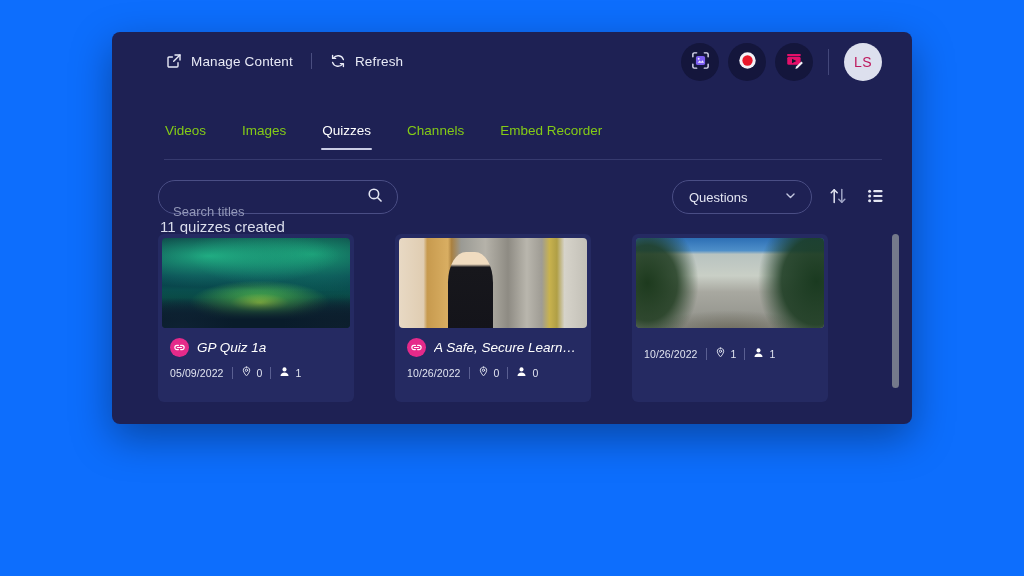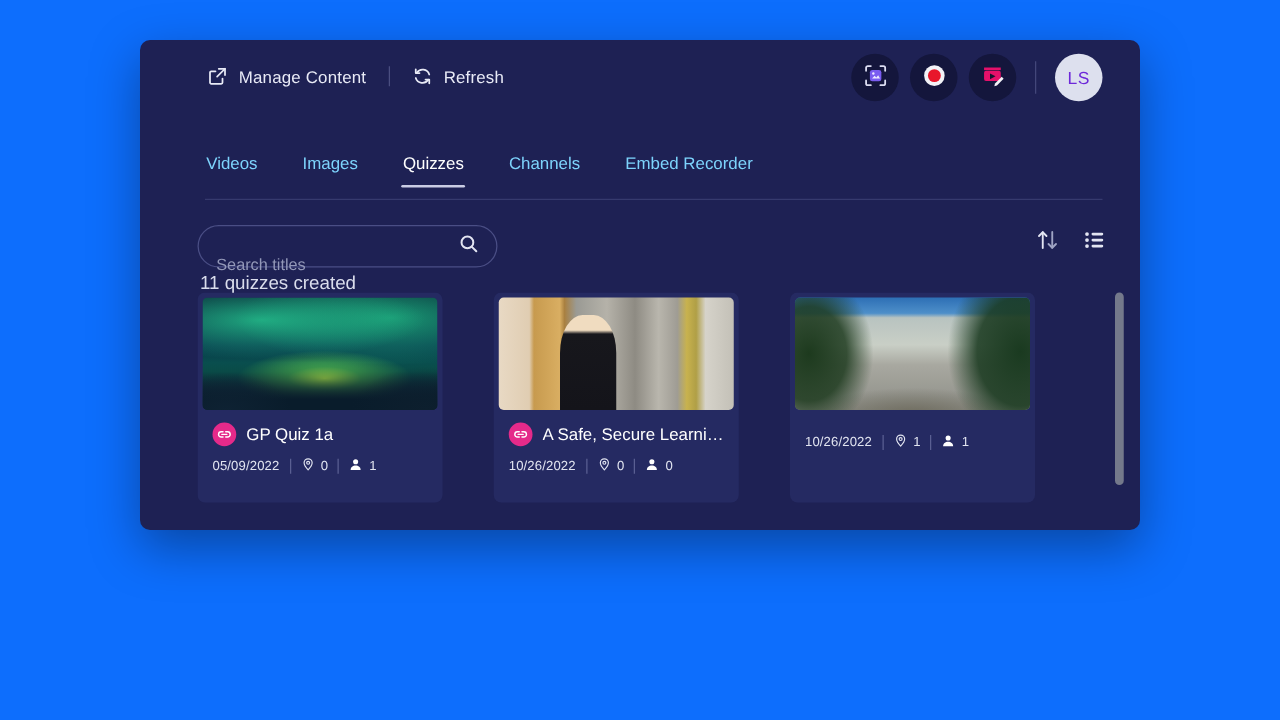--- a/index.html
+++ b/index.html
@@ -50,33 +50,33 @@
   }
   .circle-btn {
     width: 38px; height: 38px; border-radius: 50%;
     background: #14163C;
     display: flex; align-items: center; justify-content: center;
     cursor: pointer; border: none;
   }
   .vsep { width: 1px; height: 26px; background: #43477A; margin: 0 6px; }
   #avatar {
     width: 38px; height: 38px; border-radius: 50%;
-    background: #DDE0EE; color: #6d28d9;
+    background: #DDE0EE; color: #be185d;
     display: flex; align-items: center; justify-content: center;
     font-size: 14px; letter-spacing: .4px; cursor: pointer;
   }
 
   
   #tabs {
     position: absolute; left: 52px; top: 88px; right: 30px; height: 40px;
     display: flex; align-items: flex-start; gap: 34px;
     border-bottom: 1px solid #363A6E;
   }
   .tab {
-    color: #7dd3fc; font-size: 13.5px; padding: 3px 1px 11px 1px;
+    color: #84cc16; font-size: 13.5px; padding: 3px 1px 11px 1px;
     cursor: pointer; position: relative; background: none; border: none;
     font-family: inherit;
   }
   .tab.active { color: #FFFFFF; }
   .tab.active::after {
     content: ""; position: absolute; left: 0; right: 0; bottom: -1px;
     height: 2.5px; background: #C9CCE4; border-radius: 2px;
   }
 
   
@@ -135,21 +135,21 @@
   .card-title-row { display: flex; align-items: center; gap: 8px; }
   .quiz-badge {
     width: 19px; height: 19px; border-radius: 50%;
     flex: 0 0 19px;
     display: flex; align-items: center; justify-content: center;
   }
   .quiz-badge.pink { background: #E52A8A; }
   .quiz-badge.blue { background: #1668D8; }
   .card-title {
     color: #FFFFFF; font-size: 13.5px;
-    white-space: nowrap; overflow: hidden; text-overflow: ellipsis;
+    white-space: nowrap; overflow: hidden; text-overflow: ellipsis; font-style: italic;
   }
   .card-meta {
     display: flex; align-items: center; gap: 0;
     margin-top: 9px; color: #E1E4F0; font-size: 10.5px;
   }
   .meta-date { letter-spacing: .1px; }
   .meta-div { width: 1px; height: 12px; background: #5A5F92; margin: 0 8px; }
   .meta-item { display: flex; align-items: center; gap: 5px; }
 
   
@@ -328,20 +328,28 @@
         <svg viewBox="0 0 18 18" width="16" height="16" fill="none" stroke="#E3E5F2" stroke-width="1.8" stroke-linecap="round">
           <circle cx="7.8" cy="7.8" r="5.3"></circle>
             <path d="M11.8 11.8l4 4"></path>
         </svg>
       </span>
     </div>
 
     <div id="count-label">11 quizzes created</div>
 
     <div id="controls-right">
+      <div id="sort-select">
+        <span>Questions</span>
+        <span>
+          <svg viewBox="0 0 14 14" width="13" height="13" fill="none" stroke="#C3C7E0" stroke-width="1.5" stroke-linecap="round" stroke-linejoin="round">
+            <path d="M3.2 5.4L7 9.1l3.8-3.7"></path>
+          </svg>
+        </span>
+      </div>
 
       <button class="icon-btn">
         <span>
           <svg viewBox="0 0 20 20" width="20" height="20" fill="none" stroke="#E3E5F2" stroke-width="1.5" stroke-linecap="round" stroke-linejoin="round">
             <path d="M6.2 16.4V3.8"></path>
               <path d="M3.2 6.8l3-3 3 3"></path>
             <path d="M13.8 3.6v12.6" stroke="#9FA4C4"></path>
               <path d="M16.8 13.2l-3 3-3-3" stroke="#9FA4C4"></path>
           </svg>
         </span>

